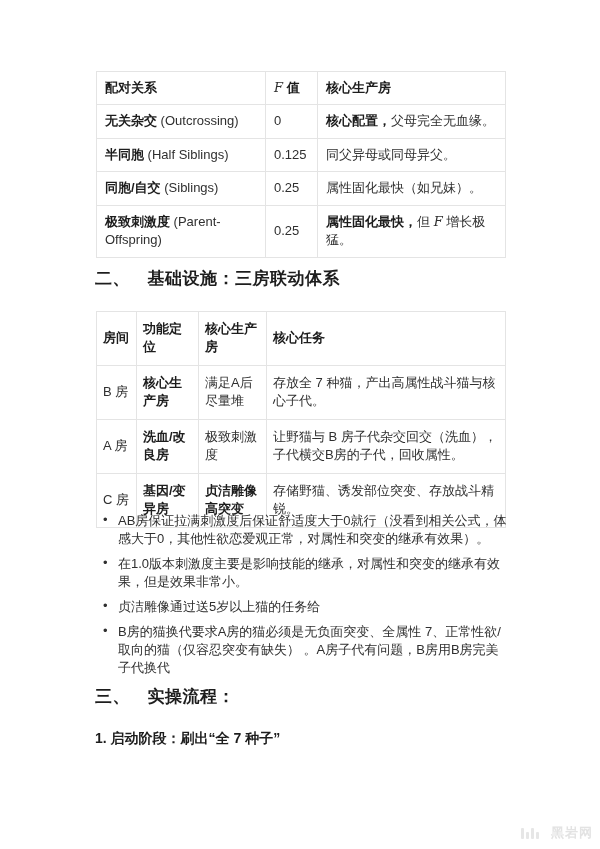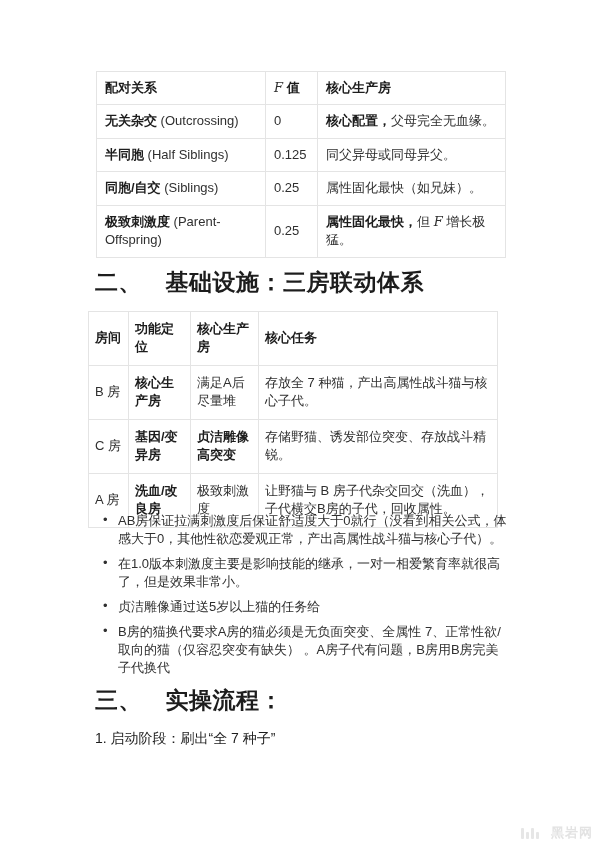--- a/index.html
+++ b/index.html
@@ -14,38 +14,38 @@
 
   table { border-collapse:collapse; table-layout:fixed; width:409px; font-size:13px; }
   td, th {
     border:1px solid #e4e4e4;
     text-align:left; vertical-align:middle;
     font-weight:400; line-height:1.42;
     word-break:break-word; overflow:hidden;
   }
   .t1 { position:absolute; left:96px; top:71px; }
   .t1 td, .t1 th { padding:7px 8px; }
-  .t2 { position:absolute; left:88px; top:311px; }
+  .t2 { position:absolute; left:96px; top:311px; }
   .t2 td, .t2 th { padding:8px 6px; }
 
   .b  { font-weight:700; color:#1d1d1d; }
   th .b, th.b { font-weight:700; }
   .fi { font-style:italic; font-family:"DejaVu Serif","Liberation Serif",serif; font-weight:400; }
   .fi-b { font-style:italic; font-family:"DejaVu Serif","Liberation Serif",serif; }
 
   .heading {
     position:absolute; left:95px;
-    font-size:23px; font-weight:700; color:#1d1d1d;
+    font-size:17px; font-weight:700; color:#1d1d1d;
     letter-spacing:0.5px; white-space:nowrap;
   }
   .h2 { top:267px; }
   .h3 { top:685px; }
   .step-heading {
     position:absolute; left:95px; top:730px;
-    font-size:14px; font-weight:400; color:#1d1d1d;
+    font-size:14px; font-weight:700; color:#1d1d1d;
     white-space:nowrap;
   }
 
   .bullets {
     position:absolute; left:99px; top:512px; width:408px;
     list-style:none; margin:0; padding:0;
     font-size:13px; line-height:18px; color:#2f2f2f;
   }
   .bullets li { position:relative; padding-left:19px; }
   .bullets li + li { margin-top:7px; }
@@ -125,37 +125,37 @@
       <th><span class="b">核心生产房</span></th>
       <th><span class="b">核心任务</span></th>
     </tr>
     <tr>
       <td><span>B 房</span></td>
       <td><span class="b">核心生产房</span></td>
       <td><span>满足A后尽量堆</span></td>
       <td><span>存放全 7 种猫，产出高属性战斗猫与核心子代。</span></td>
     </tr>
     <tr>
+      <td><span>A 房</span></td>
+      <td><span class="b">洗血/改良房</span></td>
+      <td><span>极致刺激度</span></td>
+      <td><span>让野猫与 B 房子代杂交回交（洗血），子代横交B房的子代，回收属性。</span></td>
+    </tr>
+    <tr>
       <td><span>C 房</span></td>
       <td><span class="b">基因/变异房</span></td>
       <td><span class="b">贞洁雕像高突变</span></td>
       <td><span>存储野猫、诱发部位突变、存放战斗精锐。</span></td>
     </tr>
-    <tr>
-      <td><span>A 房</span></td>
-      <td><span class="b">洗血/改良房</span></td>
-      <td><span>极致刺激度</span></td>
-      <td><span>让野猫与 B 房子代杂交回交（洗血），子代横交B房的子代，回收属性。</span></td>
-    </tr>
   </tbody>
     </table>
 
   <ul class="bullets">
-    <li><span class="dot">•</span><span>AB房保证拉满刺激度后保证舒适度大于0就行（没看到相关公式，体感大于0，其他性欲恋爱观正常，产出高属性战斗猫与核心子代）。</span></li>
-    <li><span class="dot">•</span><span>在1.0版本刺激度主要是影响技能的继承，一对一相爱繁育率就很高了，但是效果非常小。</span></li>
+    <li><span class="dot">•</span><span>AB房保证拉满刺激度后保证舒适度大于0就行（没看到相关公式，体感大于0，其他性欲恋爱观正常，对属性和突变的继承有效果）。</span></li>
+    <li><span class="dot">•</span><span>在1.0版本刺激度主要是影响技能的继承，对属性和突变的继承有效果，但是效果非常小。</span></li>
     <li><span class="dot">•</span><span>贞洁雕像通过送5岁以上猫的任务给</span></li>
     <li><span class="dot">•</span><span>B房的猫换代要求A房的猫必须是无负面突变、全属性 7、正常性欲/取向的猫（仅容忍突变有缺失） 。A房子代有问题，B房用B房完美子代换代</span></li>
   </ul>
 
   <div class="heading h3">三、　实操流程：</div>
 
   <div class="step-heading">1. 启动阶段：刷出“全 7 种子”</div>
 
   <div class="watermark">
     <span class="wm-logo">

